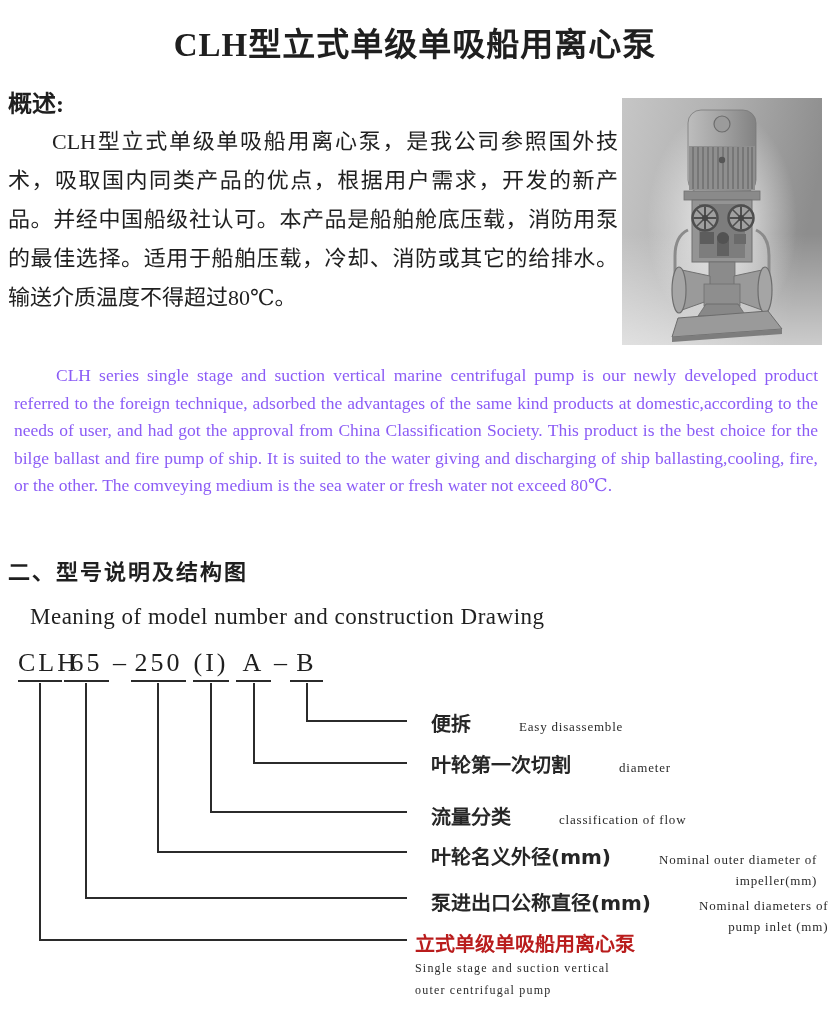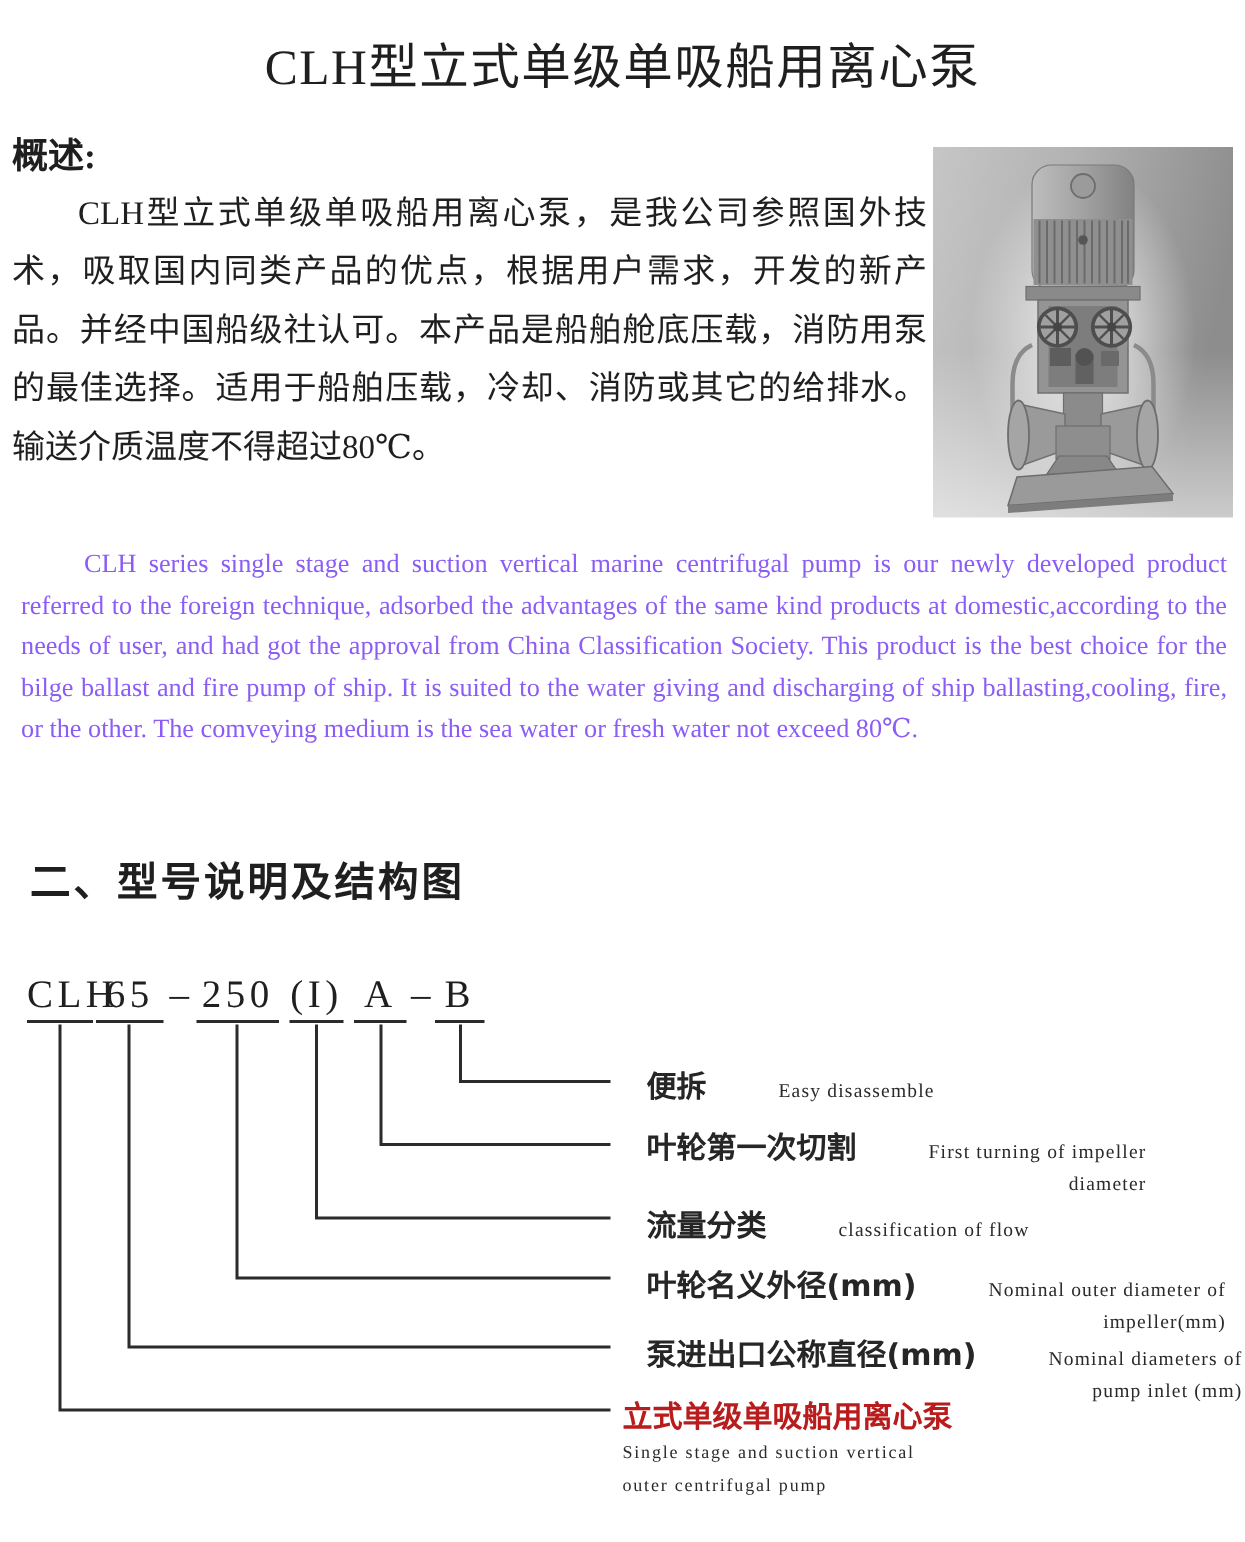--- a/index.html
+++ b/index.html
@@ -2,41 +2,41 @@
 <html lang="zh-CN"><head>
 <meta charset="utf-8">
 <style>
   html,body{margin:0;padding:0;background:#ffffff;}
   .page{
     position:relative;width:830px;height:1028px;background:#ffffff;overflow:hidden;
     font-family:"Liberation Serif","DejaVu Serif",serif;color:#1f1f1f;
   }
   .title{
     position:absolute;top:18px;left:0;width:830px;margin:0;text-align:center;
-    font-size:33px;font-weight:normal;letter-spacing:1px;
+    font-size:33px;font-weight:bold;letter-spacing:1px;
   }
   .ov-head{
     position:absolute;top:84px;left:8px;font-size:24px;font-weight:bold;
   }
   .zh-para{
     position:absolute;top:122px;left:8px;width:610px;margin:0;
     font-size:22px;line-height:39px;text-align:justify;text-indent:2em;
   }
   .photo{
     position:absolute;left:622px;top:98px;width:200px;height:247px;
   }
   .en-para{
     position:absolute;top:362px;left:14px;width:804px;margin:0;
     font-size:17.5px;line-height:27.5px;text-align:justify;text-indent:42px;
     color:#8b5cf6;
   }
   .sec-zh{
-    position:absolute;top:554px;left:8px;margin:12px;
+    position:absolute;top:554px;left:8px;margin:0;
     font-family:Liberation Sans, sans-serif;
-    font-size:27px;font-weight:bold;letter-spacing:2px;
+    font-size:22px;font-weight:bold;letter-spacing:2px;
   }
   .sec-en{
     position:absolute;top:604px;left:30px;font-size:23px;letter-spacing:0.5px;
   }
   .diagram{position:absolute;top:645px;left:0;width:830px;height:383px;}
   .connectors{position:absolute;left:0;top:0;width:830px;height:383px;}
   .seg{
     position:absolute;top:3px;display:inline-block;text-align:center;
     font-size:26px;letter-spacing:3px;padding-bottom:2px;
     border-bottom:2px solid #2b2b2b;white-space:nowrap;
@@ -162,20 +162,21 @@
         <polygon points="84,206 116,206 124,218 76,218" fill="#888888" stroke="#686868" stroke-width="0.8"></polygon>
         <polygon points="56,220 146,213 160,231 50,239" fill="#9a9a9a" stroke="#6c6c6c" stroke-width="1"></polygon>
         <polygon points="50,239 160,231 160,236 50,244" fill="#7d7d7d"></polygon>
       </g>
     </svg>
   </div>
 
   <p class="en-para">CLH series single stage and suction vertical marine centrifugal pump is our newly developed product referred to the foreign technique, adsorbed the advantages of the same kind products at domestic,according to the needs of user, and had got the approval from China Classification Society. This product is the best choice for the bilge ballast and fire pump of ship. It is suited to the water giving and discharging of ship ballasting,cooling, fire, or the other. The comveying medium is the sea water or fresh water not exceed 80℃.</p>
 
   <h2 class="sec-zh">二、型号说明及结构图</h2>
+  <div class="sec-en">Meaning of model number and construction Drawing</div>
 
   <div class="diagram">
 
     <svg class="connectors" viewBox="0 0 830 383">
       <g fill="none" stroke="#2b2b2b" stroke-width="2">
         <polyline points="307,38 307,76 407,76"></polyline>
         <polyline points="254,38 254,118 407,118"></polyline>
         <polyline points="211,38 211,167 407,167"></polyline>
         <polyline points="158,38 158,207 407,207"></polyline>
         <polyline points="86,38 86,253 407,253"></polyline>
@@ -193,21 +194,20 @@
     <span class="seg" style="left:290px;width:33px;">B</span>
 
     <div class="lbl" style="top:63px;">
       <span class="zh">便拆</span>
       <span class="en">Easy disassemble</span>
     </div>
 
     <div class="lbl" style="top:104px;">
       <span class="zh">叶轮第一次切割</span>
       <span class="en en-stack">
-        <span>First turning of impeller</span>
         <span>diameter</span>
       </span>
     </div>
 
     <div class="lbl" style="top:156px;">
       <span class="zh">流量分类</span>
       <span class="en">classification of flow</span>
     </div>
 
     <div class="lbl" style="top:196px;">

